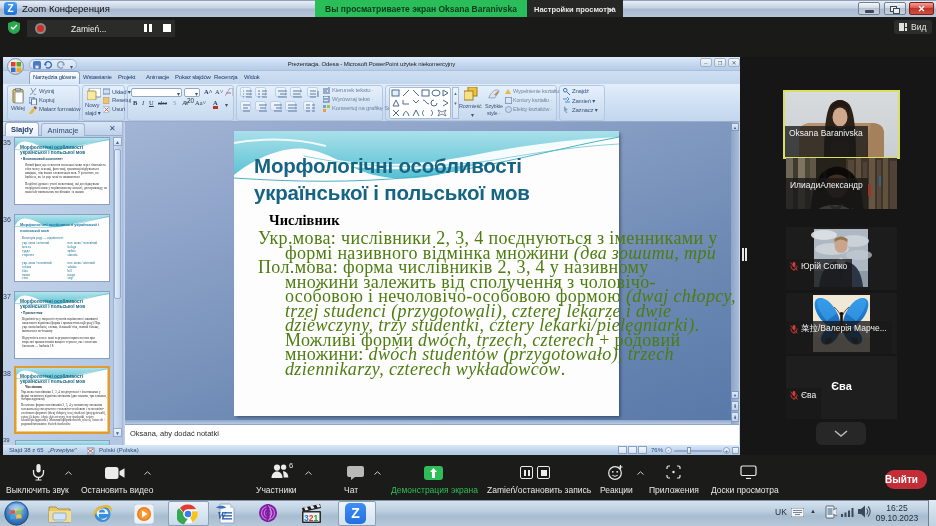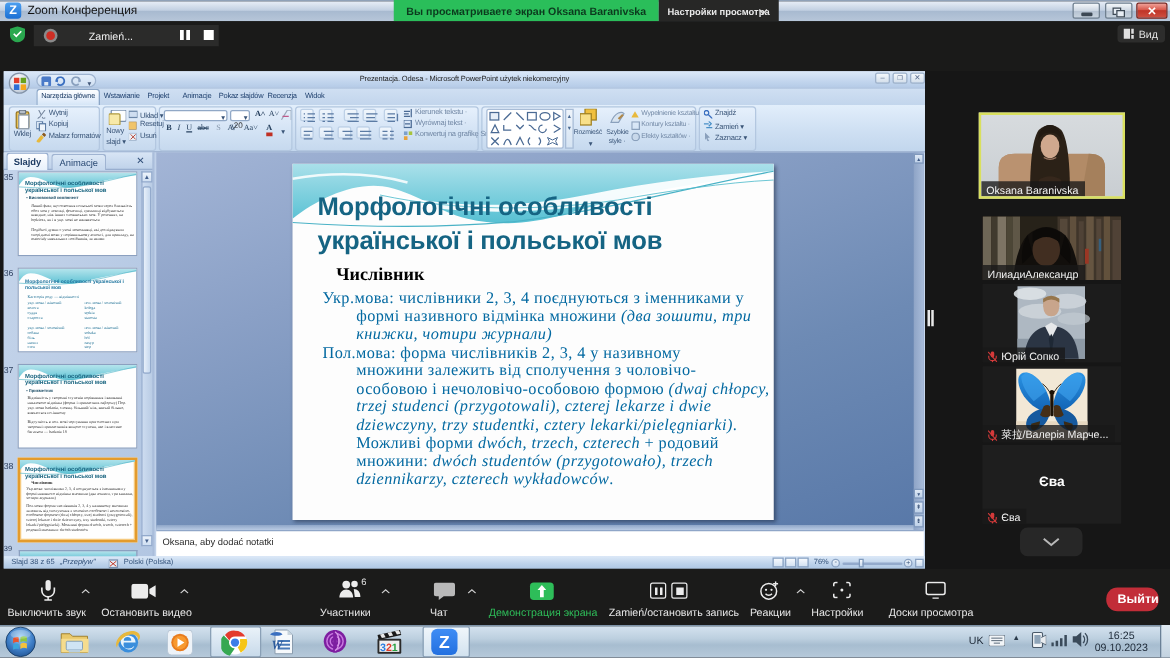--- a/index.html
+++ b/index.html
@@ -344,22 +344,22 @@
     </linearGradient>
    </defs>
    <path d="M0,0 H385 V8 C350,12 320,16 290,22 C260,28 240,34 216,41 C190,48 165,50 140,44 C115,38 98,22 72,18 C48,15 20,28 0,44 Z" fill="url(#tg)"></path>
    <path d="M70,23 C130,36 180,36 240,24 C290,14 340,8 385,6 L385,13 C340,15 300,21 262,29 C225,37 160,42 112,35 C95,32 80,28 70,25 Z" fill="#ffffff" opacity=".92"></path>
    <path d="M0,47 C60,51 120,52 180,46 C250,38 320,18 385,6" stroke="#4ab2c6" stroke-width="1" fill="none"></path>
    <path d="M70,25 C130,38 200,38 260,29 C300,22 345,15 385,13" stroke="#52bccd" stroke-width=".8" fill="none" opacity=".85"></path>
    <path d="M0,12 C30,7 62,7 92,15" stroke="#ffffff" stroke-width="2" fill="none" opacity=".85"></path>
   </svg>
   <div class="abs" style="left:20px;top:21px;width:370px;font-size:20.5px;font-weight:bold;color:#156483;line-height:27px;letter-spacing:-0.2px">Морфологічні особливості української і польської мов</div>
   <div class="abs" style="left:35px;top:81px;font-size:14.5px;font-weight:bold;color:#000;font-family:'Liberation Serif',serif">Числівник</div>
-  <div class="abs" style="left:24px;top:100px;width:380px;font-size:13px;letter-spacing:.35px;color:#0369a1;font-family:'Liberation Serif',serif;line-height:14.5px;white-space:nowrap">
-   <div style="padding-left:27px;text-indent:-27px">Укр.мова: числівники 2, 3, 4 поєднуються з іменниками у<br>формі називного відмінка множини <i>(два зошити, три</i><br><i>книжки, чотири журнали)</i></div>
+  <div class="abs" style="left:24px;top:100px;width:380px;font-size:18px;letter-spacing:.35px;color:#4d7c0f;font-family:'Liberation Serif',serif;line-height:14.5px;white-space:nowrap">
+   <div style="padding-left:27px;text-indent:-27px">Укр.мова: числівники 2, 3, 4 поєднуються з іменниками у<br>формі називного відмінка множини <i>(два зошити, три</i><br></div>
    <div style="padding-left:27px;text-indent:-27px">Пол.мова: форма числівників 2, 3, 4 у називному<br>множини залежить від сполучення з чоловічо-<br>особовою і нечоловічо-особовою формою <i>(dwaj chłopcy,</i><br><i>trzej studenci (przygotowali), czterej lekarze i dwie</i><br><i>dziewczyny, trzy studentki, cztery lekarki/pielęgniarki)</i>.<br>Можливі форми <i>dwóch, trzech, czterech</i> + родовий<br>множини: <i>dwóch studentów (przygotowało), trzech</i><br><i>dziennikarzy, czterech wykładowców</i>.</div>
   </div>
  </div>
 
  <div class="abs" style="left:122px;top:363px;width:606px;height:4px;background:linear-gradient(#8fa6c8,#b9cbe4)"></div>
  <div class="abs" style="left:122px;top:367px;width:614px;height:21px;background:#fff;border-top:1px solid #8fa6c8"></div>
  <div class="abs" style="left:127px;top:372px;font-size:7.5px;color:#2a2a2a">Oksana, aby dodać notatki</div>
 
  <div class="abs" style="left:0;top:388px;width:737px;height:10px;background:linear-gradient(#dce9f8,#bdd2ea 60%,#aec7e4)"></div>
  <div class="abs" style="left:6px;top:390px;font-size:6px;color:#33527a">Slajd 38 z 65</div>
@@ -455,21 +455,21 @@
   <div class="tbody" style="left:12px;top:72px;width:172px">Пол.мова: форма числівників 2, 3, 4 у називному множини залежить від сполучення з чоловічо-особовою і нечоловічо-особовою формою (dwaj chłopcy, trzej studenci (przygotowali), czterej lekarze i dwie dziewczyny, trzy studentki, cztery lekarki/pielęgniarki). Можливі форми dwóch, trzech, czterech + родовий множини: dwóch studentów</div>
  </div>
 </div>
 <div class="tnum" style="top:437px;font-size:6px">39</div>
 <div class="abs" style="left:15px;top:440px;width:95px;height:5px;background:linear-gradient(#b4e4ec,#7eccdc);border:1px solid #8ba0c0;border-bottom:none"></div>
 
 <div class="abs" style="left:742px;top:248px;width:1.5px;height:13px;background:#e8e8e8"></div>
 <div class="abs" style="left:745px;top:248px;width:1.5px;height:13px;background:#e8e8e8"></div>
 
 <style>
-.vlabel{position:absolute;left:0;bottom:0;background:rgba(24,24,24,.78);color:#f2f2f2;font-size:8.5px;padding:2px 5px 0 4px;white-space:nowrap;display:flex;align-items:center;gap:3px}
+.vlabel{position:absolute;left:0;bottom:0;background:rgba(24,24,24,.78);color:#f2f2f2;font-size:8.5px;padding:2px 5px 19px 4px;white-space:nowrap;display:flex;align-items:center;gap:3px}
 </style>
 
 <div class="abs" style="left:783px;top:90px;width:117px;height:69px;border:2px solid #d9e05e;background:#d2d6d9;overflow:hidden">
  <svg width="113" height="65" viewBox="0 0 113 65">
   <defs>
    <linearGradient id="wallg" x1="0" y1="0" x2="0" y2="1">
           <stop offset="0" stop-color="#d7dbde"></stop>
           <stop offset="1" stop-color="#c9ced2"></stop>
         </linearGradient>
   </defs>
@@ -480,21 +480,21 @@
   <path d="M39,65 C39,45 40,20 46,12 Q55,4 64,12 C70,20 71,45 71,65 Z" fill="#2b2117"></path>
   <ellipse cx="55" cy="25" rx="7.5" ry="9.5" fill="#cfa88e"></ellipse>
   <path d="M46,21 C46,12 50,8 55,8 C60,8 64,12 64,21 L64,17 Q60,11 55,12 Q50,11 46,17 Z" fill="#221a12"></path>
   <path d="M46,14 Q55,8 64,14 L64,20 Q62,14 55,14 Q48,14 46,20 Z" fill="#221a12"></path>
   <path d="M46,65 L46,52 Q55,46 64,52 L64,65 Z" fill="#36271c"></path>
   <path d="M50,34 Q55,37 60,34" stroke="#9a7560" stroke-width="1" fill="none"></path>
  </svg>
  <div class="vlabel">Oksana Baranivska</div>
 </div>
 
-<div class="abs" style="left:786px;top:173px;width:111px;height:51px;background:#221d17;overflow:hidden">
+<div class="abs" style="left:786px;top:158px;width:111px;height:51px;background:#221d17;overflow:hidden">
  <svg width="111" height="65" viewBox="0 0 111 65">
   <rect width="111" height="65" fill="#272219"></rect>
   <rect x="0" width="7" height="65" fill="#6e6656"></rect>
       <rect x="7" width="5" height="65" fill="#403a2e"></rect>
       <rect x="12" width="7" height="65" fill="#7d7464"></rect>
       <rect x="19" width="5" height="65" fill="#4c4636"></rect>
       <rect x="24" width="6" height="65" fill="#5f5747"></rect>
   <rect x="60" width="51" height="65" fill="#3f352a"></rect>
   <rect x="62" y="2" width="6" height="60" fill="#55483a"></rect>
       <rect x="70" y="0" width="5" height="63" fill="#60503d"></rect>
@@ -655,29 +655,29 @@
   </svg>
 <div class="zlab" style="left:600px">Реакции</div>
 <svg class="caret" style="left:637px" viewBox="0 0 7 4">
     <path d="M.5 3.5L3.5.8 6.5 3.5" stroke="#cfcfcf" stroke-width="1" fill="none"></path>
   </svg>
 
 <svg class="abs" style="left:666px;top:465px" width="15" height="14" viewBox="0 0 15 14">
     <path d="M1 4V2.5A1.5 1.5 0 0 1 2.5 1H4M11 1h1.5A1.5 1.5 0 0 1 14 2.5V4M14 10v1.5a1.5 1.5 0 0 1-1.5 1.5H11M4 13H2.5A1.5 1.5 0 0 1 1 11.5V10" stroke="#ececec" stroke-width="1.2" fill="none"></path>
     <circle cx="7.5" cy="7" r="1.2" fill="#ececec"></circle>
   </svg>
-<div class="zlab" style="left:649px">Настройки</div>
+<div class="zlab" style="left:649px">Приложения</div>
 
 <svg class="abs" style="left:740px;top:465px" width="17" height="14" viewBox="0 0 17 14">
     <rect x="1" y="1" width="15" height="9.5" rx="1.5" fill="none" stroke="#ececec" stroke-width="1.2"></rect>
     <path d="M6 13.5h5" stroke="#ececec" stroke-width="1.2"></path>
   </svg>
 <div class="zlab" style="left:711px">Доски просмотра</div>
 
-<div class="abs" style="left:885px;top:470px;width:42px;height:19px;background:#c22d38;border-radius:9px;text-align:right;font-size:10px;font-weight:bold;color:#fff;line-height:19px">Выйти</div>
+<div class="abs" style="left:885px;top:470px;width:42px;height:19px;background:#c22d38;border-radius:9px;text-align:left;font-size:10px;font-weight:bold;color:#fff;line-height:19px">Выйти</div>
 
 <div class="abs" style="left:0;top:500px;width:936px;height:26px;background:linear-gradient(#d4e2ef 0%,#bccfdf 40%,#a7bdd0 60%,#b6c9da 100%);border-top:1px solid #7e93a8"></div>
 
 <svg class="abs" style="left:4px;top:501px" width="25" height="25" viewBox="0 0 25 25">
  <defs>
       <radialGradient id="orb" cx=".5" cy=".35" r=".75">
         <stop offset="0" stop-color="#9fd0f5"></stop>
         <stop offset=".55" stop-color="#3f7fc8"></stop>
         <stop offset="1" stop-color="#1a4a88"></stop>
       </radialGradient>

